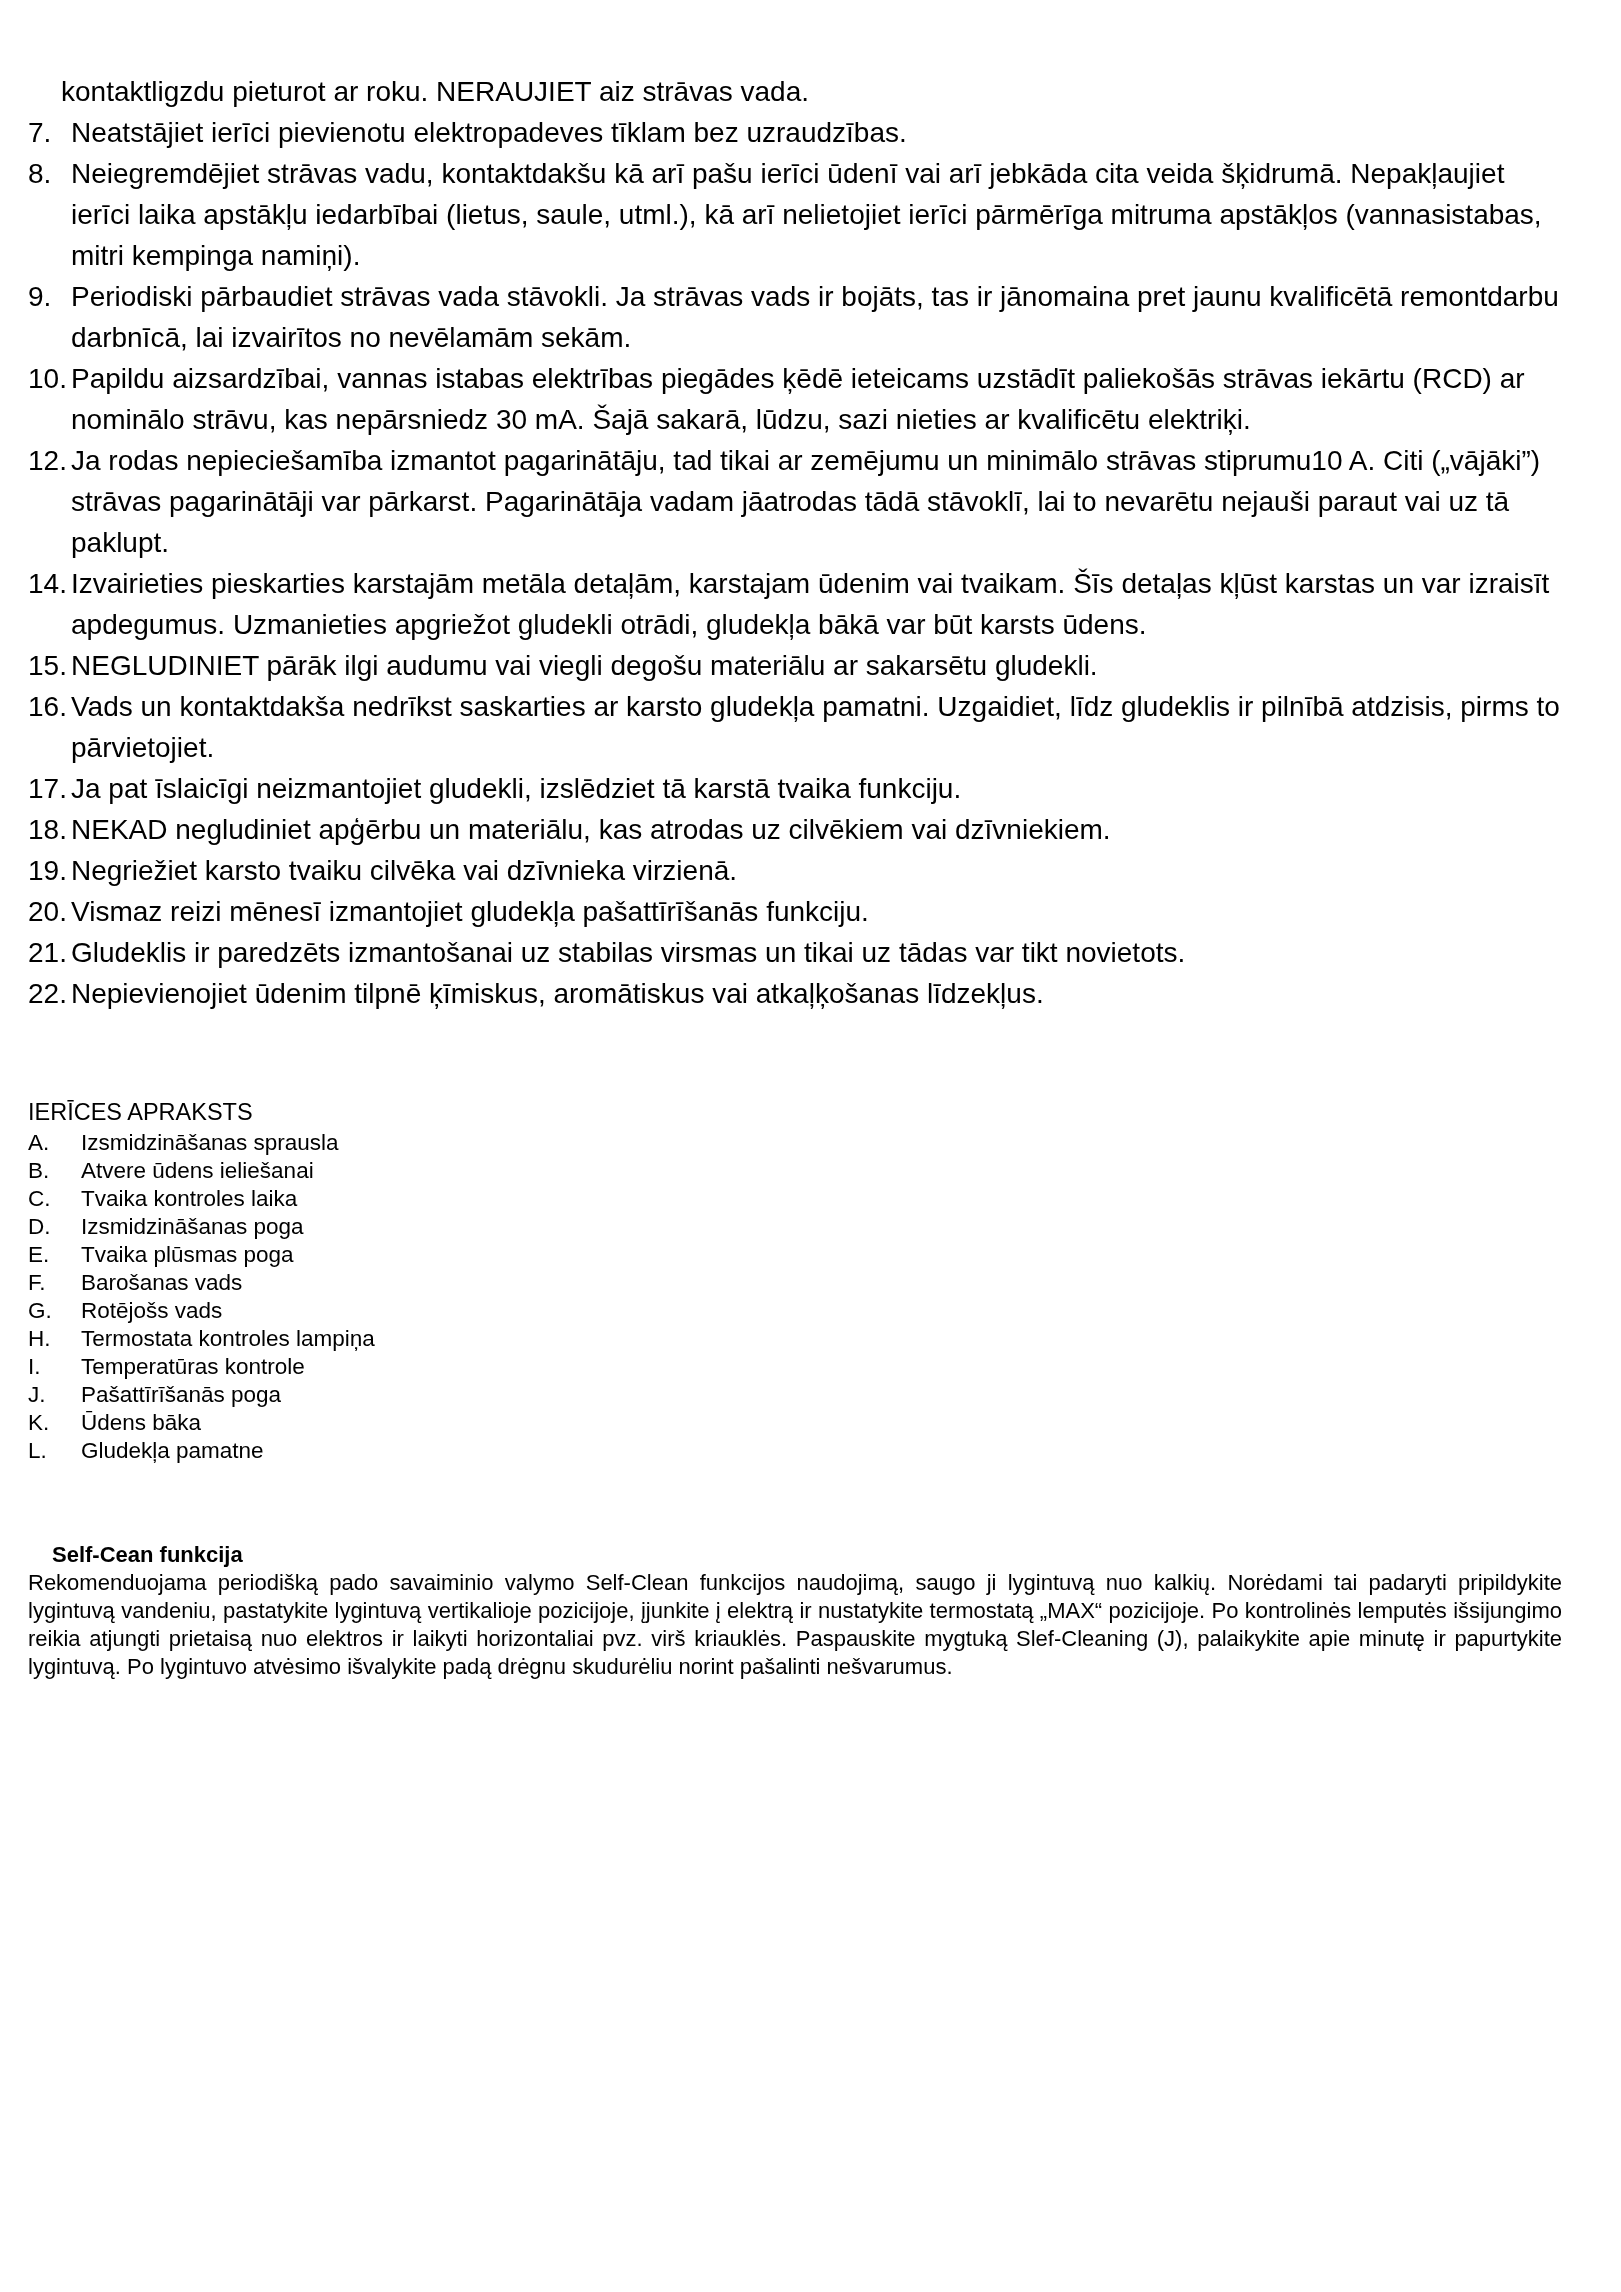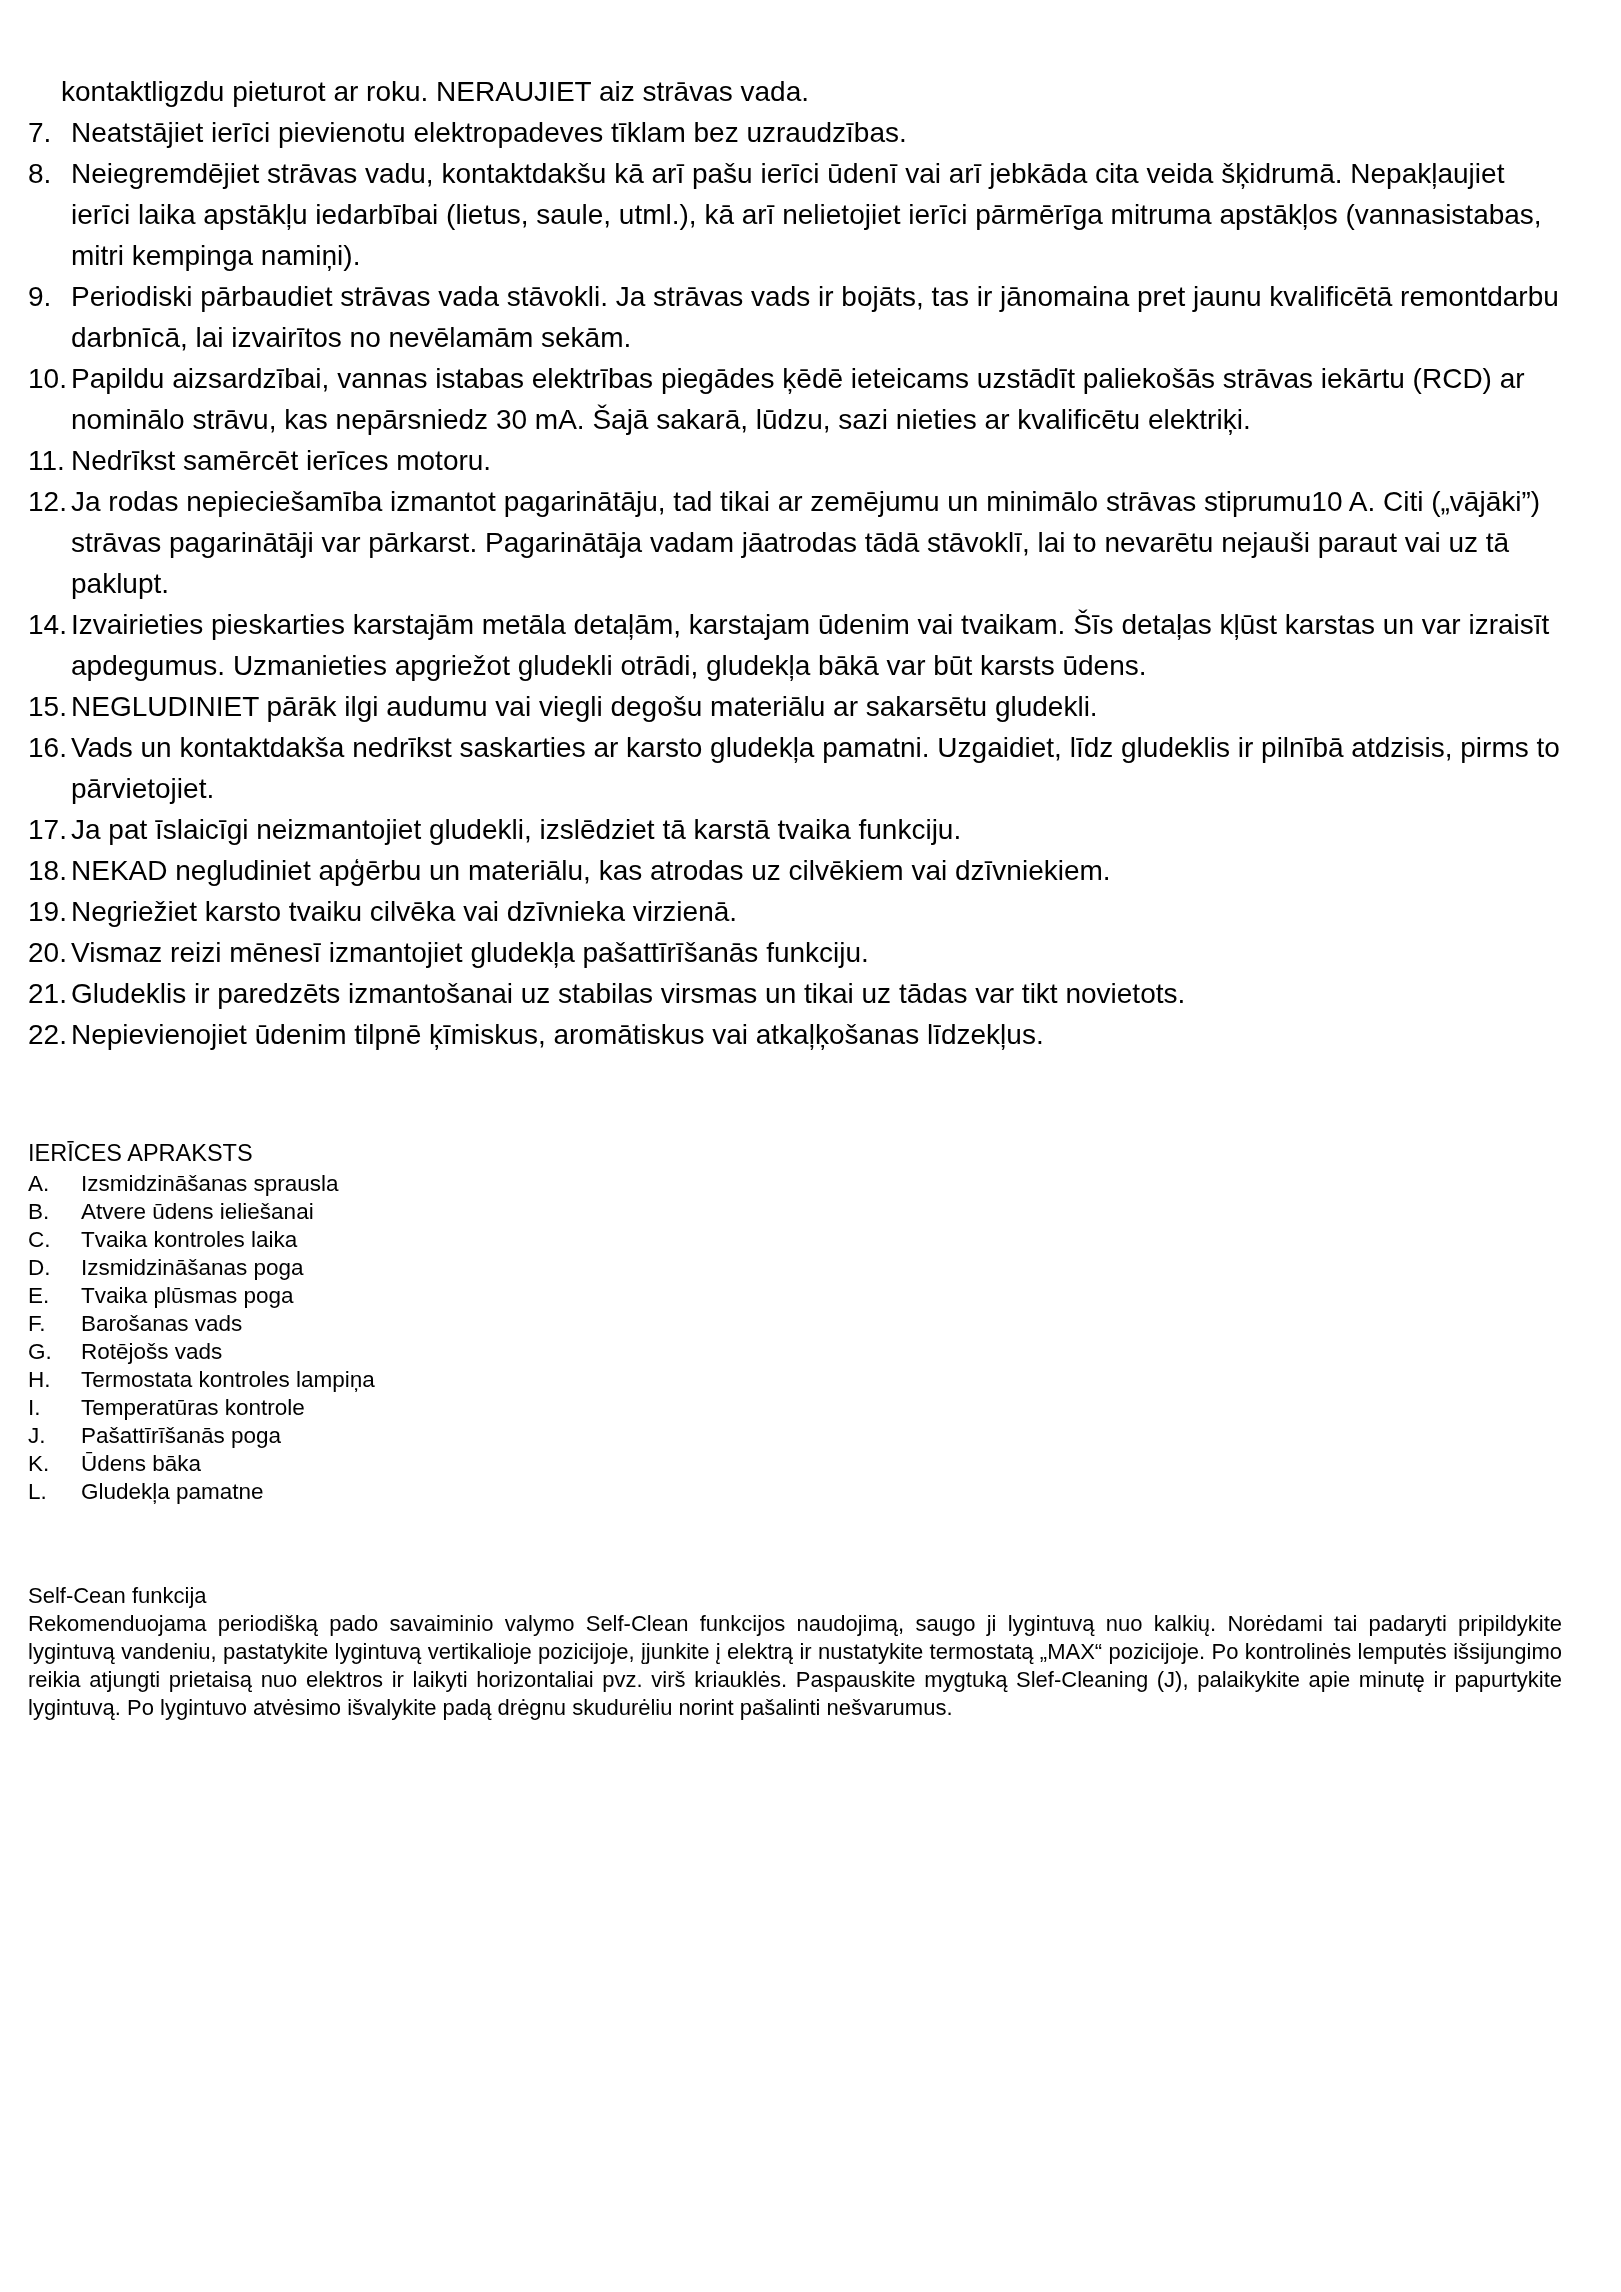--- a/index.html
+++ b/index.html
@@ -44,21 +44,22 @@
   }
   .description-item { display: flex; }
   .description-item .letter { flex: 0 0 33px; }
   .description-item .txt { flex: 1; margin-left: 20px; }
 
   
   .self-clean { margin-top: 76px; }
   .self-clean-title {
     font-size: 22px;
     line-height: 28px;
-    font-weight: normal;
+    font-weight: bold;
+    margin-left: 24px;
   }
   .self-clean-body {
     font-size: 22px;
     line-height: 28px;
     text-align: justify;
   }
 
   
   .page-number {
     position: absolute;
@@ -92,24 +93,20 @@
       <div class="safety-item">
         <span class="num">9.</span>
         <span class="txt">Periodiski pārbaudiet strāvas vada stāvokli. Ja strāvas vads ir bojāts, tas ir jānomaina pret jaunu kvalificētā remontdarbu darbnīcā, lai izvairītos no nevēlamām sekām.</span>
       </div>
 
       <div class="safety-item">
         <span class="num">10.</span>
         <span class="txt">Papildu aizsardzībai, vannas istabas elektrības piegādes ķēdē ieteicams uzstādīt paliekošās strāvas iekārtu (RCD) ar nominālo strāvu, kas nepārsniedz 30 mA. Šajā sakarā, lūdzu, sazi nieties ar kvalificētu elektriķi.</span>
       </div>
 
-      <div class="safety-item">
-        <span class="num">11.</span>
-        <span class="txt">Nedrīkst samērcēt ierīces motoru.</span>
-      </div>
 
       <div class="safety-item">
         <span class="num">12.</span>
         <span class="txt">Ja rodas nepieciešamība izmantot pagarinātāju, tad tikai ar zemējumu un minimālo strāvas stiprumu10 A. Citi („vājāki”) strāvas pagarinātāji var pārkarst. Pagarinātāja vadam jāatrodas tādā stāvoklī, lai to nevarētu nejauši paraut vai uz tā paklupt.</span>
       </div>
 
 
       <div class="safety-item">
         <span class="num">14.</span>
         <span class="txt">Izvairieties pieskarties karstajām metāla detaļām, karstajam ūdenim vai tvaikam. Šīs detaļas kļūst karstas un var izraisīt apdegumus. Uzmanieties apgriežot gludekli otrādi, gludekļa bākā var būt karsts ūdens.</span>

